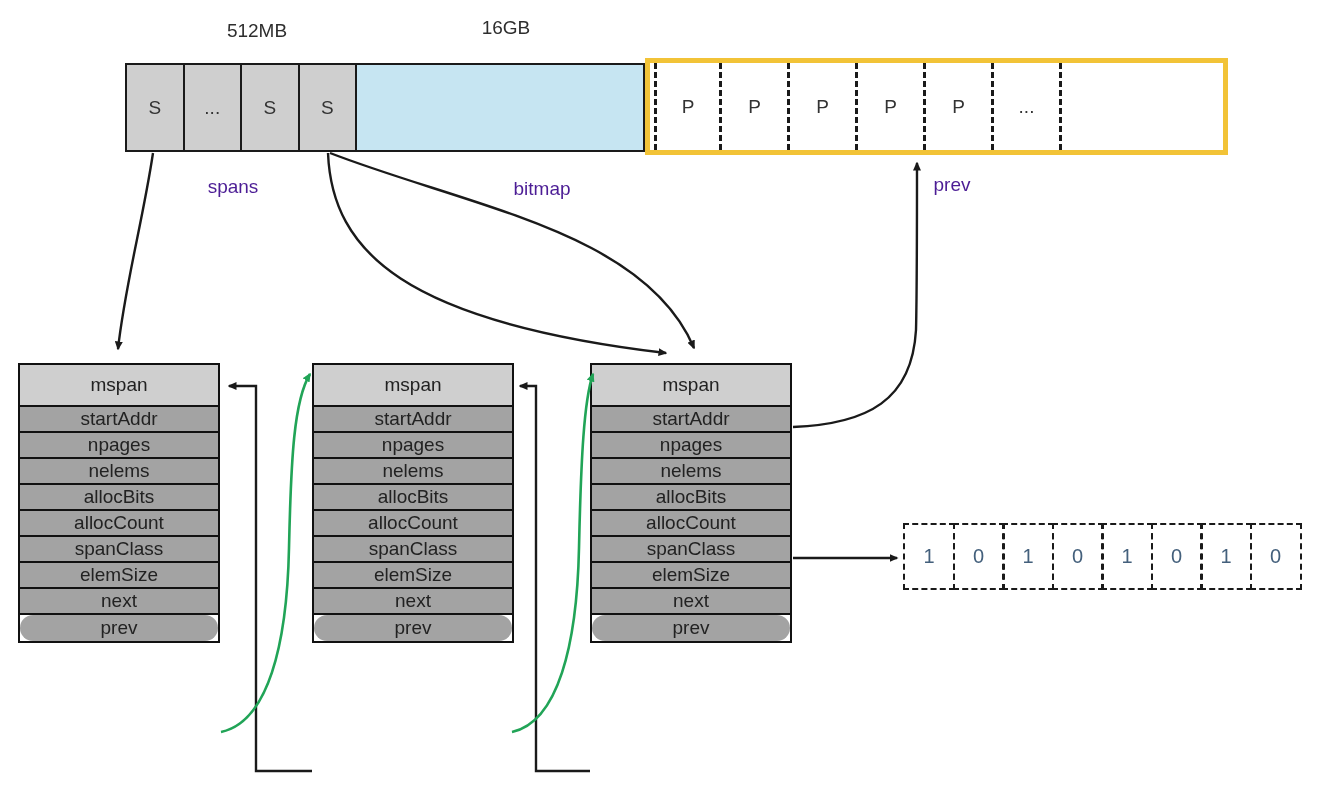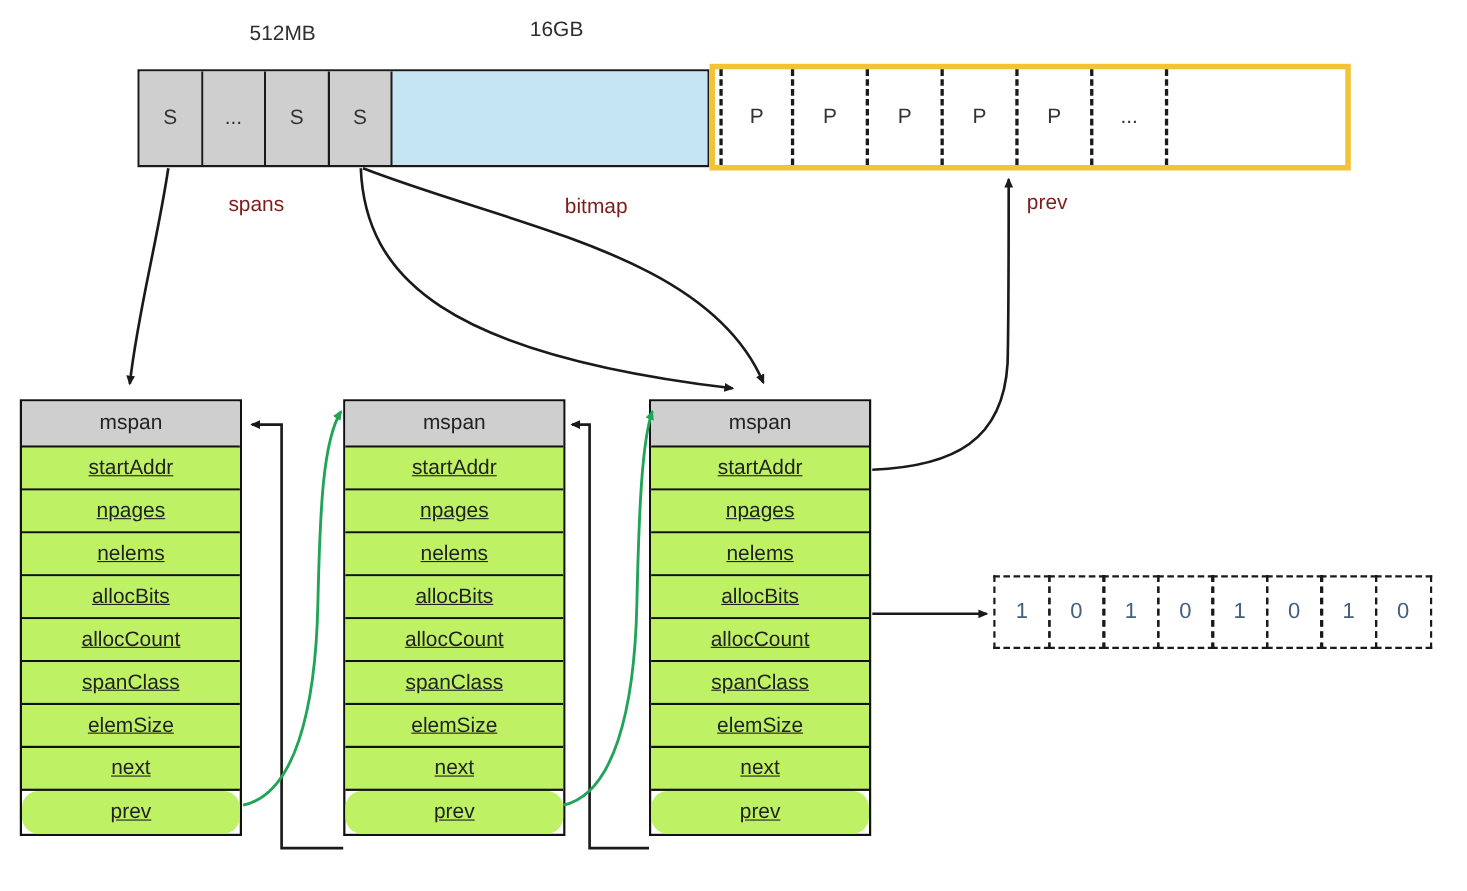--- a/index.html
+++ b/index.html
@@ -11,21 +11,21 @@
     color:#2b2b2b;
     overflow:hidden;
   }
   .abs{position:absolute;}
   .size-label{
     font-size:19px;color:#2e2e2e;
     transform:translateX(-50%);
     white-space:nowrap;
   }
   .region-label{
-    font-size:19px;color:#7f1d1d;
+    font-size:19px;color:#4c1d95;
     transform:translateX(-50%);
     white-space:nowrap;
   }
   
   #spans-bitmap-rect{
     left:125px;top:63px;width:520px;height:89px;
     border:2px solid #1a1a1a;box-sizing:border-box;
     display:flex;
   }
   .span-cell{
@@ -61,24 +61,24 @@
     border:2.5px solid #111;box-sizing:border-box;
     background:#fff;
   }
   .mspan-header{
     height:42px;background:var(--gray-cell);
     border-bottom:2.5px solid #111;box-sizing:border-box;
     display:flex;align-items:center;justify-content:center;
     font-size:19px;color:#222;
   }
   .mspan-row{
-    height:39px;
+    height:26px;
     border-bottom:2px solid #111;box-sizing:border-box;
     display:flex;align-items:center;justify-content:center;
-    font-size:19px;color:#222;background:#bef264;text-decoration:underline;
+    font-size:19px;color:#222;background:#a3a3a3;
   }
   .mspan-row:last-child{border-bottom:none;border-radius:15px;}
   
   #bit-array{
     left:903px;top:523px;height:67px;
     display:flex;
   }
   .bit-cell{
     width:52px;height:67px;box-sizing:border-box;
     border:2.5px dashed #1a1a1a;

